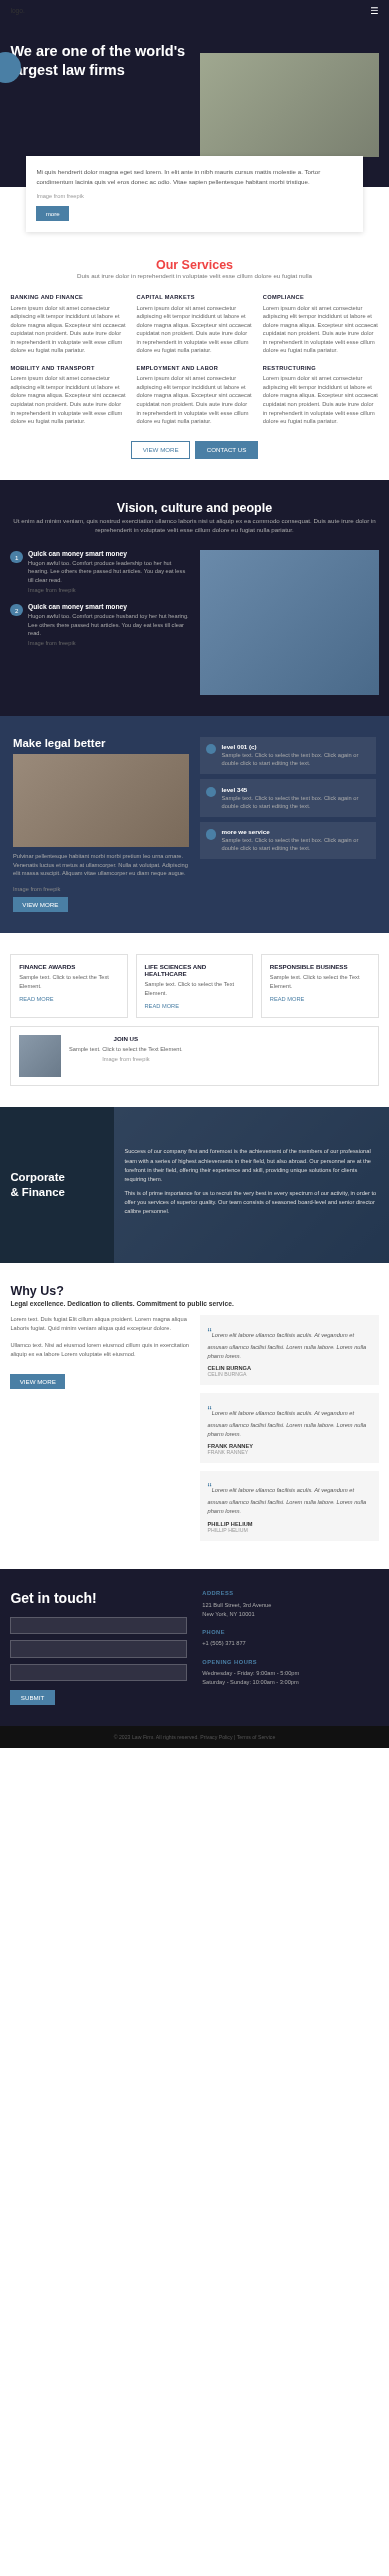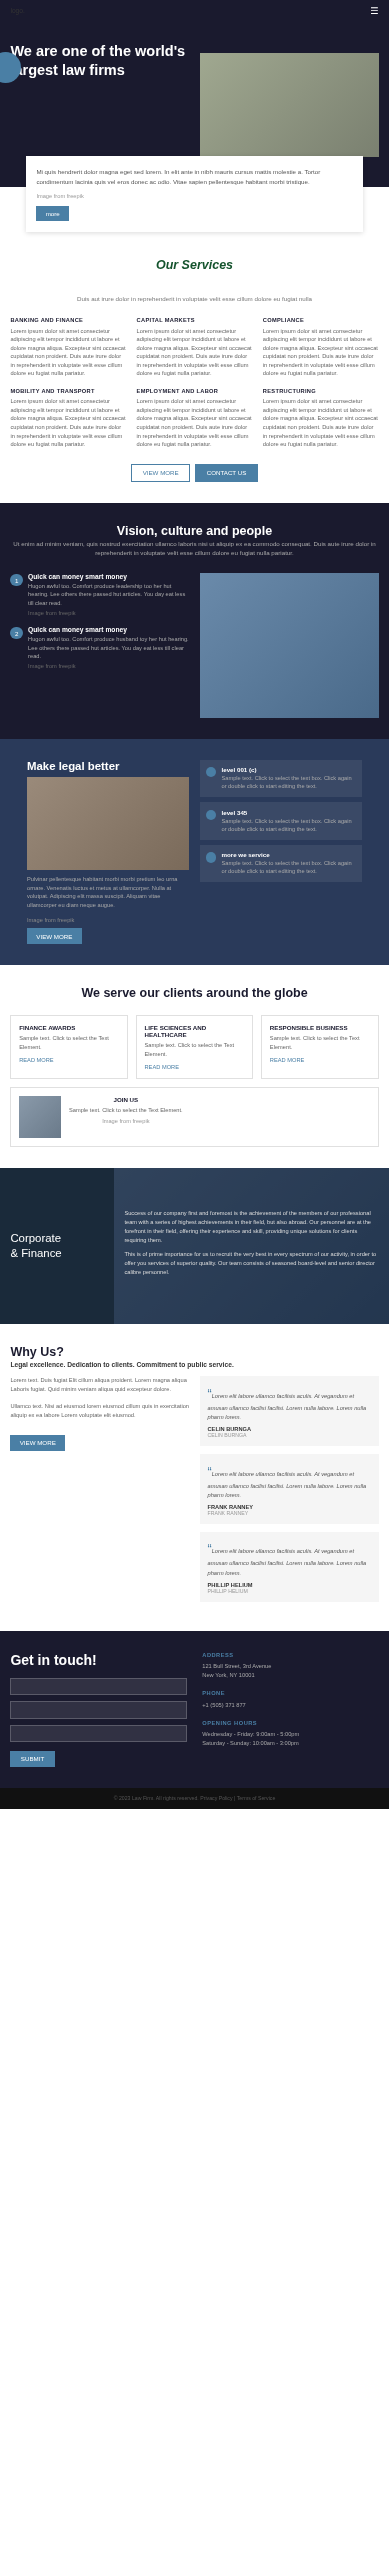--- a/index.html
+++ b/index.html
@@ -17,21 +17,21 @@
     .hero-circle { width: 31px; height: 31px; background: #4a7fa5; border-radius: 50%; position: absolute; left: -10.4px; top: 31px; z-index: 3; }
 
     
     .content-card { background: #fff; margin: -21px 10.4px 0 10.4px; padding: 10.4px; box-shadow: 0 1px 5.2px rgba(0,0,0,0.15); position: relative; z-index: 5; }
     .content-card p { font-size: 6.2px; color: #555; line-height: 1.6; margin-bottom: 5.2px; }
     .content-card .img-credit { font-size: 5.7px; color: #999; margin-bottom: 5.2px; }
     .content-card .btn { background: #4a7fa5; color: #fff; border: none; padding: 4.2px 9.3px; font-size: 6.2px; cursor: pointer; }
 
     
     .services { padding: 26px 10.4px 21px; text-align: center; }
-    .services h2 { font-size: 12.5px; font-weight: bold; margin-bottom: 23px; color: #14532d; font-style: italic; }
+    .services h2 { font-size: 12.5px; font-weight: bold; margin-bottom: 0; color: #ef4444; }
     .services .subtitle { font-size: 6.2px; color: #777; margin-bottom: 15.6px; }
     .services-grid { display: grid; grid-template-columns: 1fr 1fr 1fr; gap: 10.4px; text-align: left; margin-bottom: 10.4px; }
     .service-item h4 { font-size: 5.7px; font-weight: bold; color: #1a1a2e; margin-bottom: 3.1px; text-transform: uppercase; letter-spacing: 0.3px; }
     .service-item p { font-size: 5.7px; color: #666; line-height: 1.5; }
     .services-grid2 { display: grid; grid-template-columns: 1fr 1fr 1fr; gap: 10.4px; text-align: left; margin-bottom: 15.6px; }
     .services-btns { display: flex; gap: 5.2px; justify-content: center; }
     .btn-outline { background: transparent; border: 1px solid #4a7fa5; color: #4a7fa5; padding: 4.2px 10.4px; font-size: 6.2px; cursor: pointer; }
     .btn-solid { background: #4a7fa5; border: 1px solid #4a7fa5; color: #fff; padding: 4.2px 10.4px; font-size: 6.2px; cursor: pointer; }
 
     
@@ -42,21 +42,21 @@
     .vision-left { flex: 1; }
     .vision-item { display: flex; gap: 5.2px; margin-bottom: 10.4px; }
     .vision-num { width: 12.5px; height: 12.5px; background: #4a7fa5; border-radius: 50%; color: #fff; font-size: 6.2px; display: flex; align-items: center; justify-content: center; flex-shrink: 0; margin-top: 1px; }
     .vision-item-text h4 { color: #fff; font-size: 6.7px; font-weight: bold; margin-bottom: 2.1px; }
     .vision-item-text p { color: #aaa; font-size: 5.7px; line-height: 1.5; }
     .vision-item-text .img-credit { color: #777; font-size: 5.7px; margin-top: 2.1px; }
     .vision-right { flex: 1; }
     .vision-img { width: 100%; height: 145px; background: #3a5a7a; }
 
     
-    .make-legal { background: #2a3a5a; padding: 21px 27px; display: flex; gap: 10.4px; }
+    .make-legal { background: #2a3a5a; padding: 21px 13px; display: flex; gap: 10.4px; }
     .make-legal-left { flex: 1; }
     .make-legal-left h2 { color: #fff; font-size: 11.4px; font-weight: bold; margin-bottom: 5.2px; }
     .make-legal-img { width: 100%; height: 93px; background: #7a8aaa; margin-bottom: 5.2px; }
     .make-legal-caption { color: #aaa; font-size: 5.7px; line-height: 1.5; margin-bottom: 7.8px; }
     .btn-more { background: #4a7fa5; color: #fff; border: none; padding: 4.2px 9.3px; font-size: 6.2px; cursor: pointer; }
     .make-legal-right { flex: 1; }
     .make-legal-item { background: rgba(255,255,255,0.08); padding: 6.2px; margin-bottom: 5.2px; display: flex; gap: 5.2px; align-items: flex-start; }
     .make-legal-icon { width: 10.4px; height: 10.4px; background: #4a7fa5; border-radius: 50%; flex-shrink: 0; margin-top: 1px; }
     .make-legal-item-text { flex: 1; }
     .make-legal-item-text h5 { color: #fff; font-size: 6.2px; margin-bottom: 2.1px; }
@@ -73,21 +73,21 @@
     .globe-join { display: flex; gap: 7.8px; }
     .globe-join-card { flex: 1; border: 0.5px solid #e0e0e0; padding: 7.8px; display: flex; gap: 7.8px; }
     .globe-join-img { width: 42px; height: 42px; background: #8a9aaa; flex-shrink: 0; }
     .globe-join-text h4 { font-size: 6.2px; font-weight: bold; color: #1a1a2e; margin-bottom: 3.1px; text-transform: uppercase; }
     .globe-join-text p { font-size: 5.7px; color: #666; line-height: 1.5; margin-bottom: 3.1px; }
     .globe-join-text .img-credit { font-size: 5.7px; color: #999; }
 
     
     .corporate { display: flex; min-height: 156px; }
     .corporate-left { width: 114px; background: #1a2a3a; padding: 15.6px 10.4px; display: flex; flex-direction: column; justify-content: center; }
-    .corporate-left h2 { color: #fff; font-size: 11.4px; font-weight: normal; line-height: 1.3; }
+    .corporate-left h2 { color: #fff; font-size: 11.4px; font-weight: bold; line-height: 1.3; }
     .corporate-right { flex: 1; position: relative; overflow: hidden; }
     .corporate-img { width: 100%; height: 100%; background: #7a8a9a; min-height: 156px; }
     .corporate-overlay { position: absolute; top: 0; left: 0; right: 0; bottom: 0; background: rgba(10,20,40,0.6); padding: 10.4px; display: flex; flex-direction: column; justify-content: center; }
     .corporate-overlay p { color: #ddd; font-size: 5.7px; line-height: 1.6; margin-bottom: 5.2px; }
 
     
     .why-us { padding: 21px 10.4px; }
     .why-us h2 { font-size: 12.5px; font-weight: bold; color: #1a1a2e; margin-bottom: 2.6px; }
     .why-us .tagline { font-size: 6.7px; font-weight: bold; color: #333; margin-bottom: 7.8px; }
     .why-us-content { display: flex; gap: 10.4px; }
@@ -246,21 +246,20 @@
       <div class="make-legal-icon"></div>
       <div class="make-legal-item-text">
         <h5>more we service</h5>
         <p>Sample text. Click to select the text box. Click again or double click to start editing the text.</p>
       </div>
     </div>
   </div>
 </section>
 
 <section class="globe">
-  <h2>We serve our clients around the globe</h2>
   <div class="globe-grid">
     <div class="globe-card">
       <h4>Finance Awards</h4>
       <p>Sample text. Click to select the Text Element.</p>
       <a class="more-link" href="#">READ MORE</a>
     </div>
     <div class="globe-card">
       <h4>Life sciences and healthcare</h4>
       <p>Sample text. Click to select the Text Element.</p>
       <a class="more-link" href="#">READ MORE</a>

